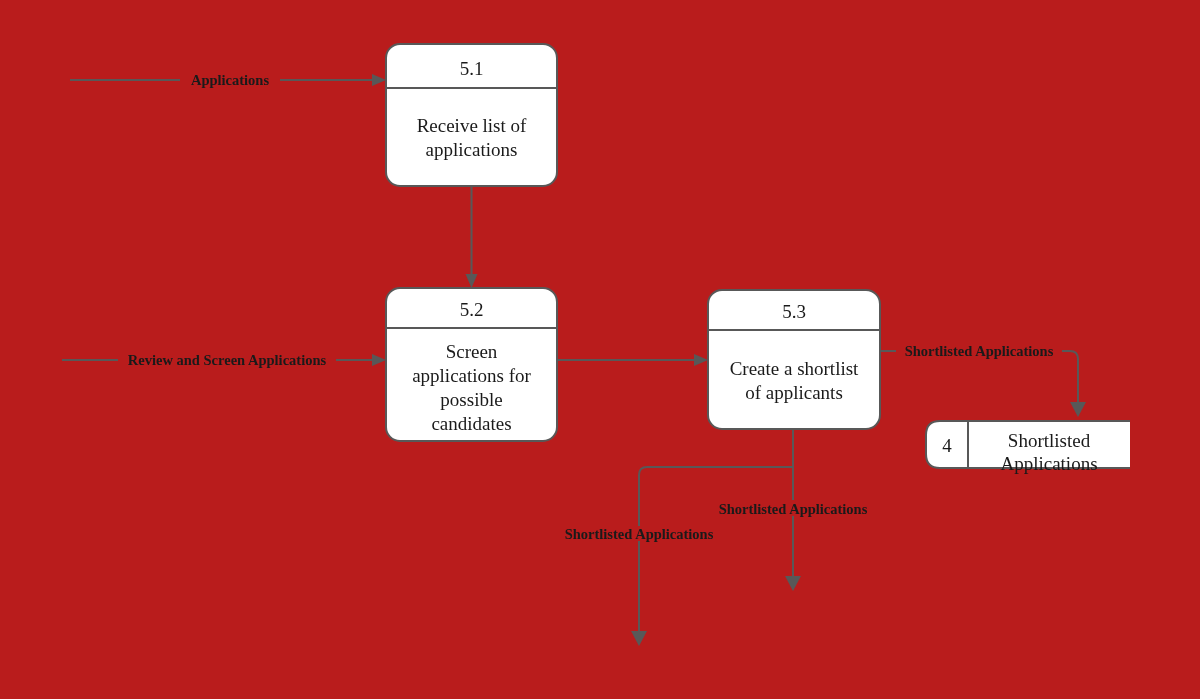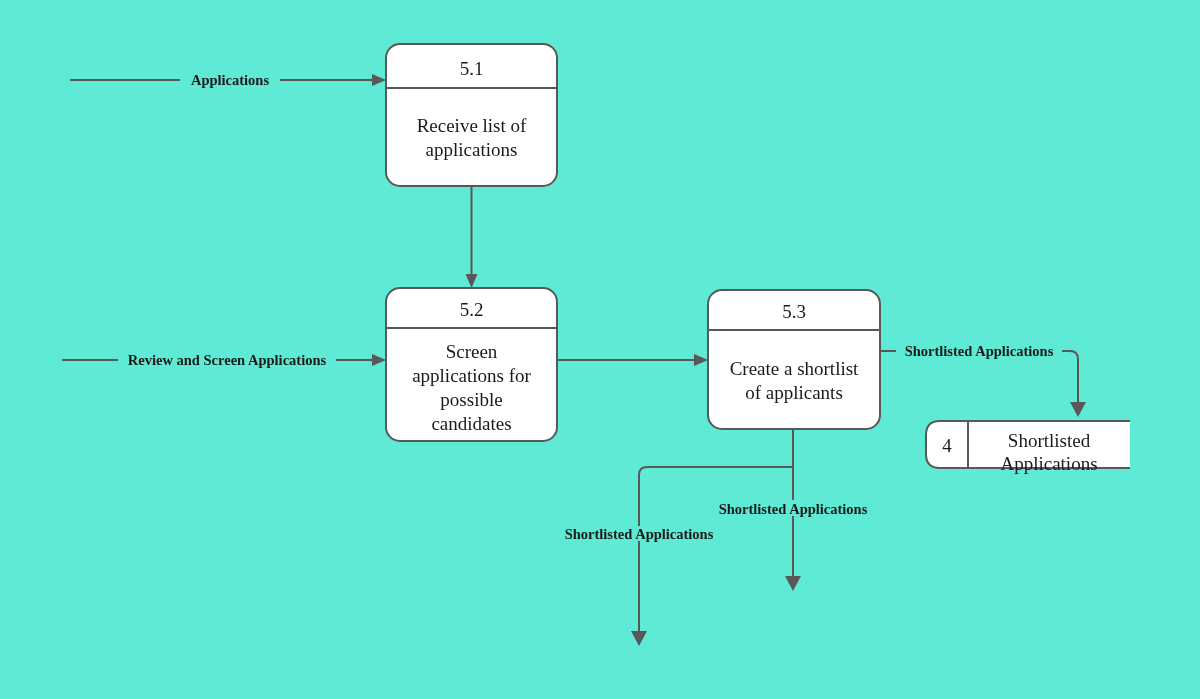--- a/index.html
+++ b/index.html
@@ -4,21 +4,21 @@
 <style>
   html, body {
     margin: 0;
     padding: 0;
     background: #ffffff;
   }
   #canvas {
     position: relative;
     width: 1200px;
     height: 699px;
-    background: #5eead4;
+    background: #b91c1c;
     overflow: hidden;
     font-family: "Liberation Serif", serif;
   }
   #dfd-svg {
     position: absolute;
     left: 0;
     top: 0;
     width: 1200px;
     height: 699px;
   }

